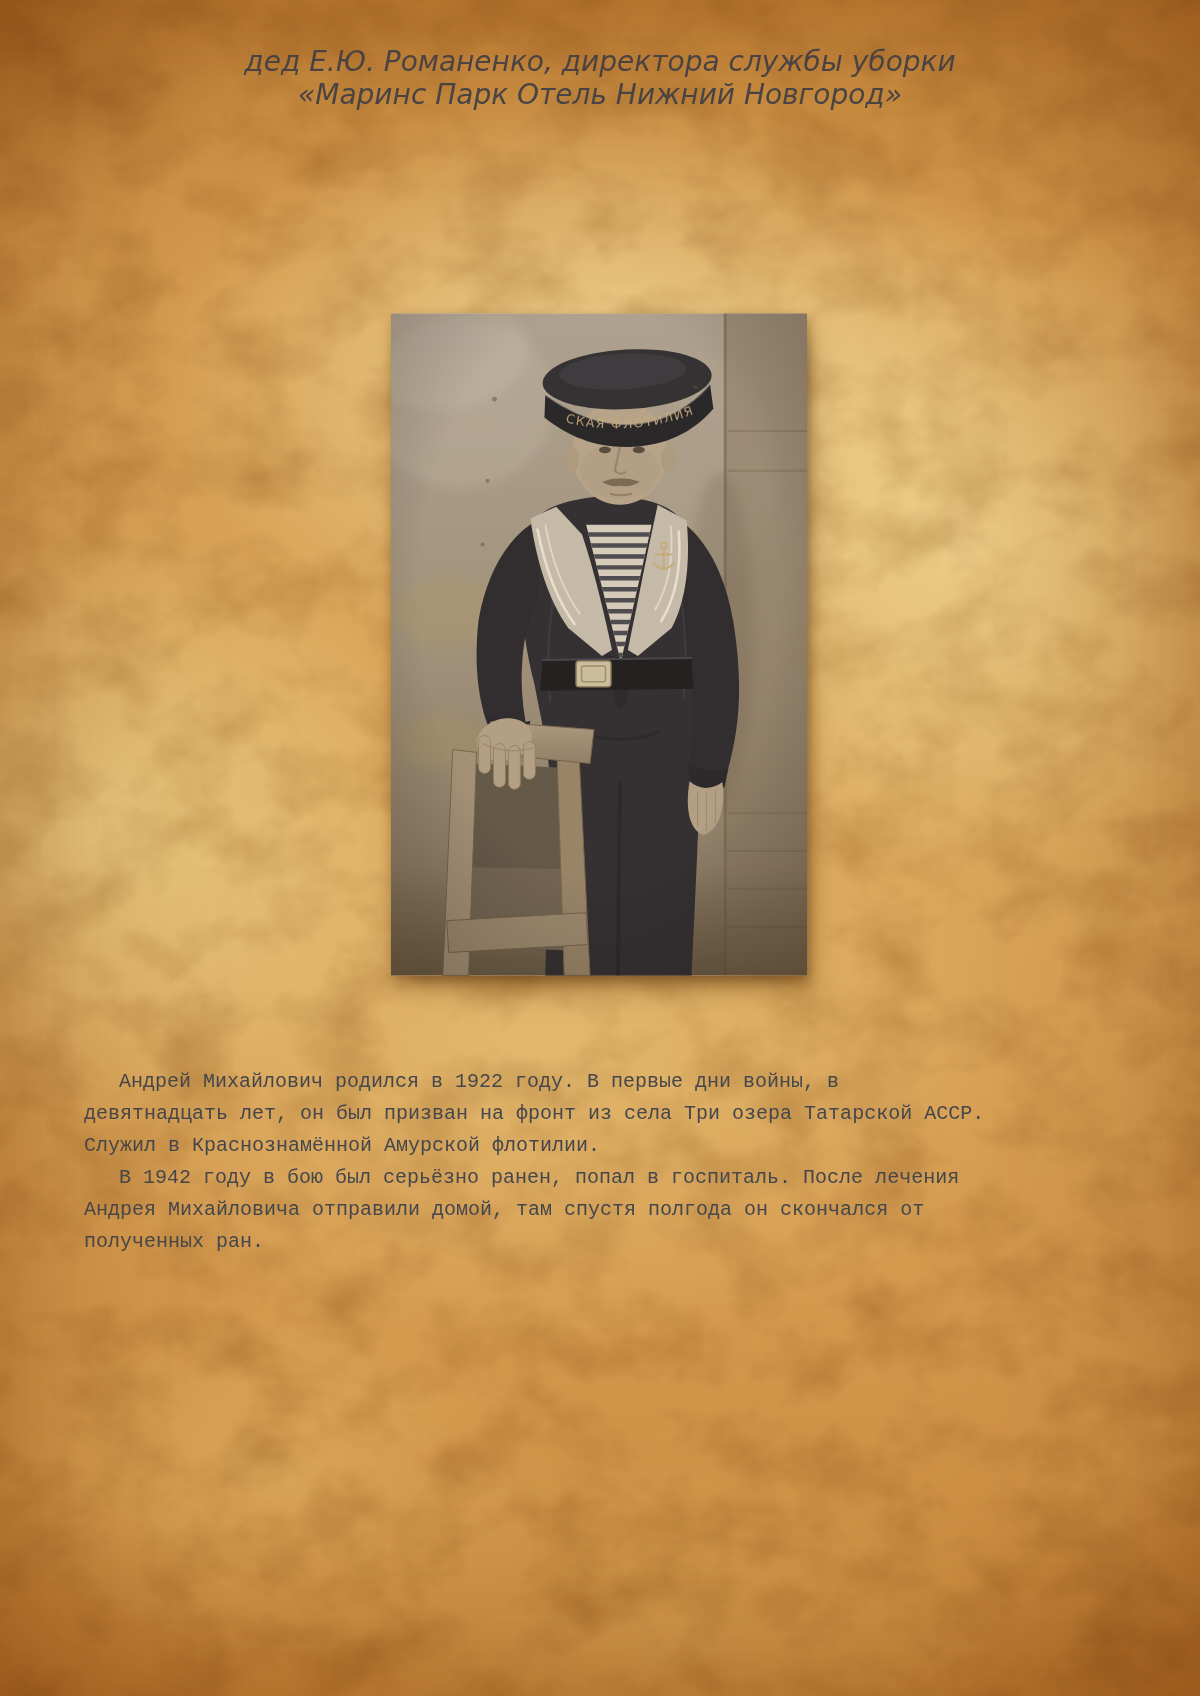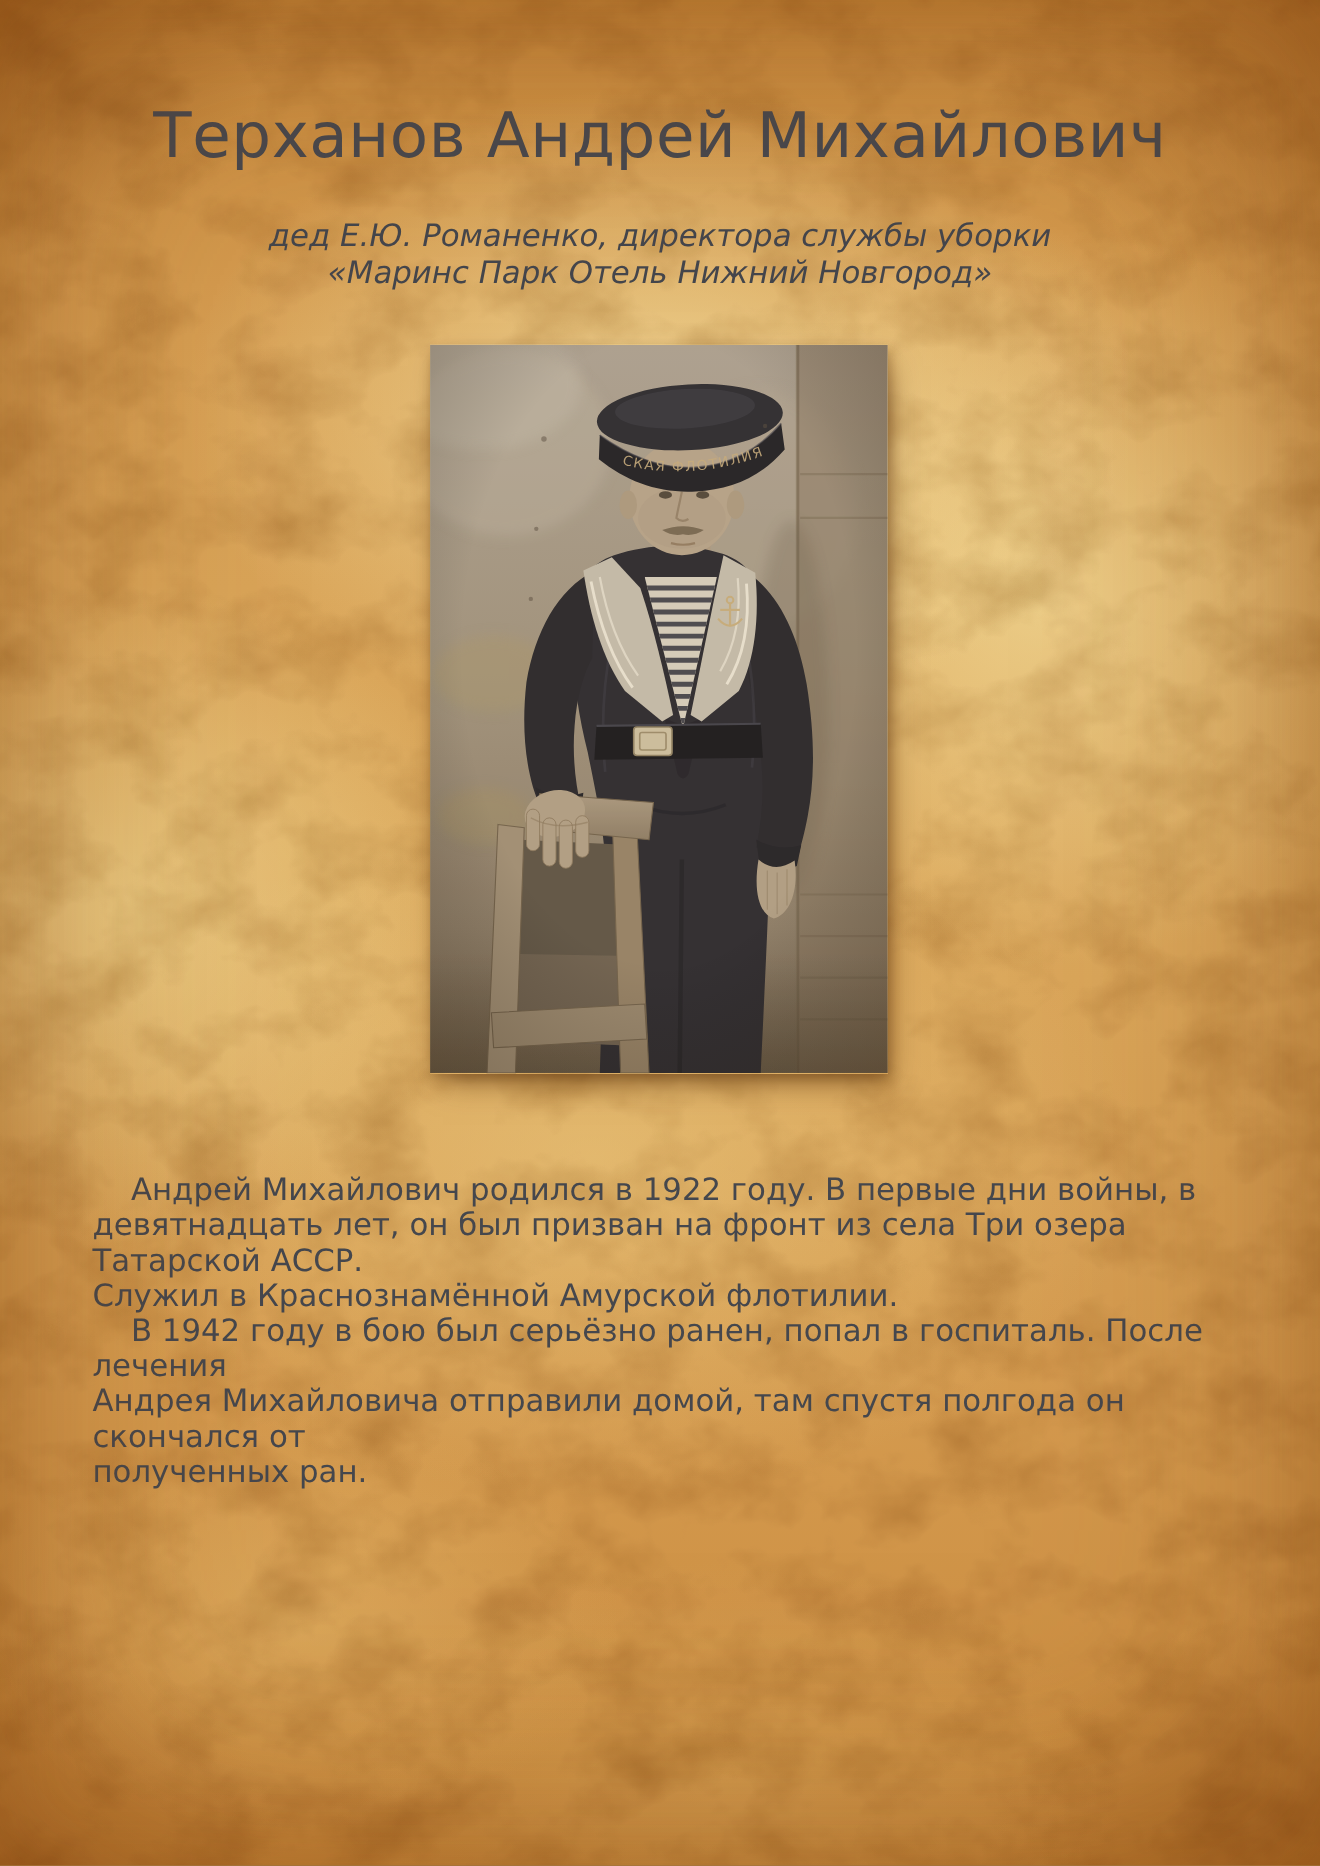--- a/index.html
+++ b/index.html
@@ -27,38 +27,37 @@
                           inset 0 0 70px 10px rgba(122,60,8,.15); }
   .header { position:absolute; top:0; left:0; width:100%; text-align:center; }
   .title  { margin:96px 0 0; font-size:57px; font-weight:400; line-height:1;
             color:#46484f; letter-spacing:.5px; }
   .subtitle { margin:45px 0 0; font-style:italic; font-size:28px; line-height:33px; color:#44464c; }
   .subtitle-line { display:block; }
   .photo { position:absolute; left:391px; top:313px; width:416px; height:663px; margin:0;
            box-shadow: 6px 14px 26px -6px rgba(80,40,6,.55), 2px 5px 10px rgba(92,48,10,.35); }
   .photo-svg { display:block; width:416px; height:663px; }
   .bio { position:absolute; left:84px; top:1066px; width:1060px; }
-  .bio-p { margin:0; font-size:28px; line-height:32px; white-space:pre-line;
-           text-indent:35px; color:#45474d; }
+  .bio-p { margin:0; font-size:20px; line-height:32px; white-space:pre-line;
+           text-indent:35px; color:#45474d;font-family:Liberation Mono, monospace; }
 </style>
 </head>
 <body>
 
 <div class="page">
 
   <svg class="texture" viewBox="0 0 1200 1696" preserveAspectRatio="none" aria-hidden="true">
     <filter id="paperNoise" x="0" y="0" width="100%" height="100%">
       <feTurbulence type="fractalNoise" baseFrequency="0.013 0.016" numOctaves="4" seed="11"></feTurbulence>
       <feColorMatrix type="matrix" values="0 0 0 0 0.45  0 0 0 0 0.30  0 0 0 0 0.12  0.8 0.8 0.8 0 -1.05"></feColorMatrix>
     </filter>
     <rect width="1200" height="1696" filter="url(#paperNoise)"></rect>
   </svg>
 
   <header class="header">
-    <h1 class="title">Терханов Андрей Михайлович</h1>
     <p class="subtitle">
       <span class="subtitle-line">дед Е.Ю. Романенко, директора службы уборки</span>
       <span class="subtitle-line">«Маринс Парк Отель Нижний Новгород»</span>
     </p>
   </header>
 
   <figure class="photo">
     <svg class="photo-svg" viewBox="0 0 418 665">
       <defs>
         <linearGradient id="gWall" x1="0" y1="0" x2="0" y2="1">

